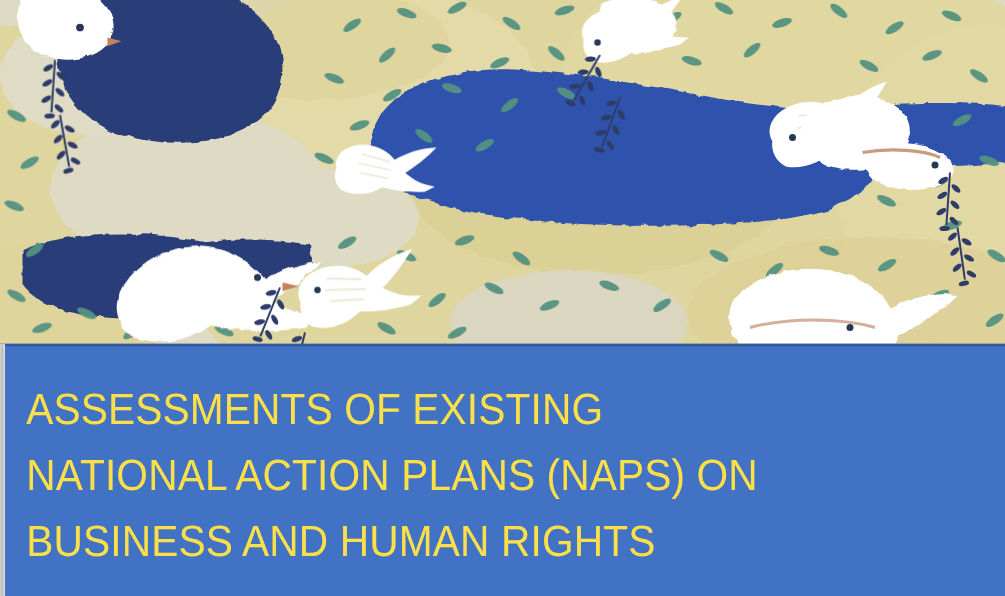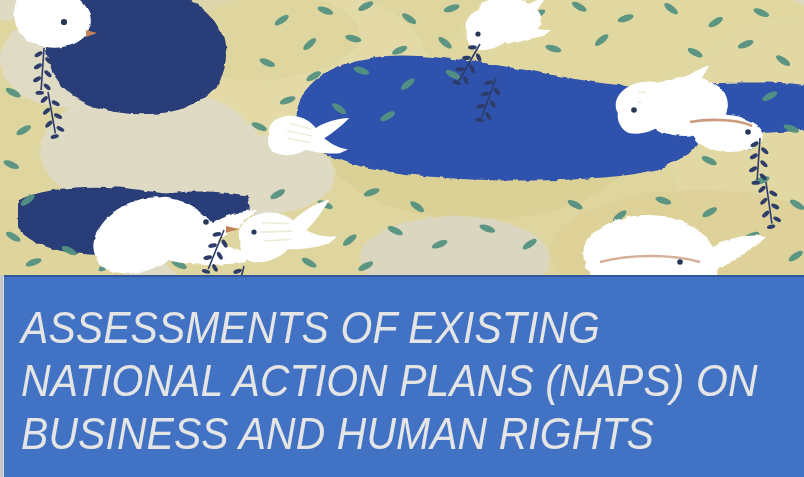--- a/index.html
+++ b/index.html
@@ -64,28 +64,27 @@
     width: 4px;
     height: 202px;
     background: linear-gradient(to right, #cfcfcf 0%, #bfbfbf 55%, #e8e8e8 100%);
   }
 
   #cover-title {
     position: absolute;
     left: 21px;
     top: 26px;
     width: 740px;
-    color: #e5e5e5;
+    color: #fde047;
     font-family: "Liberation Sans", sans-serif;
-    font-size: 44px;
+    font-size: 35px;
     line-height: 53px;
     letter-spacing: 0.1px;
     font-weight: 400;
     white-space: nowrap;
-    font-style: italic;
   }
   .title-line {
     display: block;
     transform: scaleX(0.93);
     transform-origin: left center;
   }
 </style>
 </head>
 <body>
 

